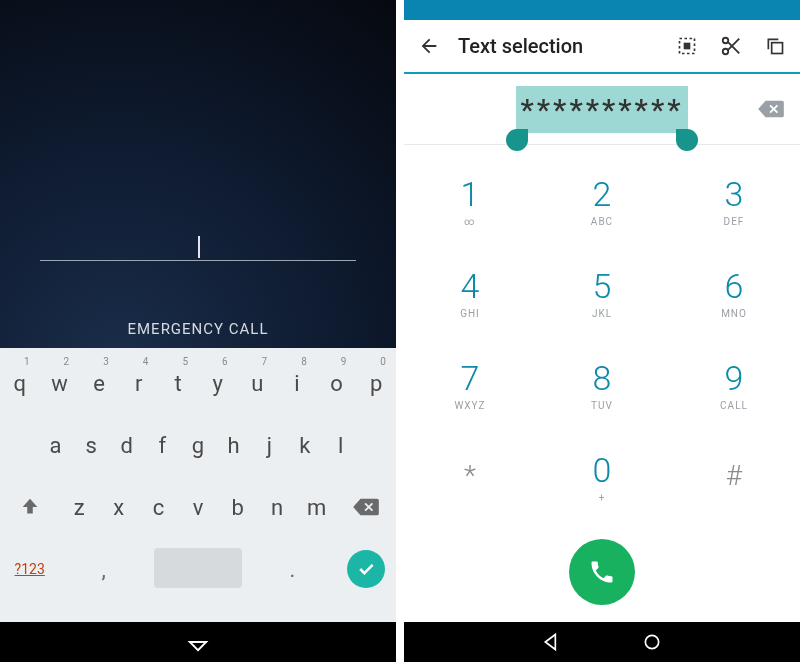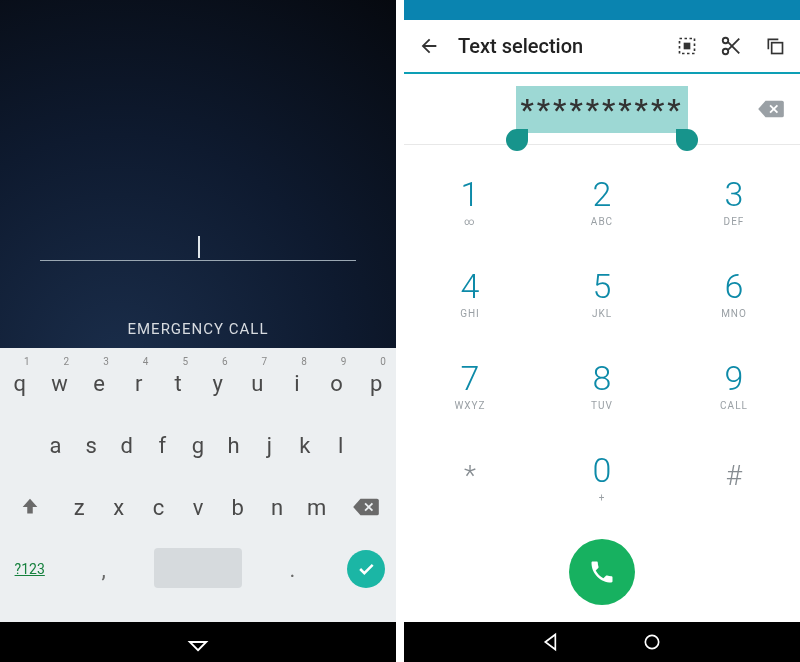--- a/index.html
+++ b/index.html
@@ -36,21 +36,21 @@
     font-size:22px; color:#4a4a4a; position:relative;
   }
   .key .sup { position:absolute; top:4px; right:10px; font-size:10px; color:#8a8a8a; }
   .krow.second .key { flex:0 0 10%; }
   .krow.second { padding:0 5%; }
   .kshift, .kbsp, .kdone, .ksym, .kcomma, .kdot, .kspace {
     display:flex; align-items:center; justify-content:center; font-size:18px; color:#6a6a6a;
   }
   .kshift, .kbsp { width:15%; }
   .krow.fourth .key { flex:0 0 10%; }
-  .ksym { width:15%; font-size:14px; color:#15803d;text-decoration:underline; }
+  .ksym { width:15%; font-size:14px; color:#c2410c;text-decoration:underline; }
   .kcomma, .kdot { width:10%; font-size:22px; color:#6a6a6a;}
   .kspace {
     flex:1; margin:10px 6px;
     background:#d6dadd; border-radius:4px; height:40px;
   }
   .kdone {
     width:15%;
   }
   .kdone .circ {
     width:38px; height:38px; border-radius:50%; background:#1bb6a5;

